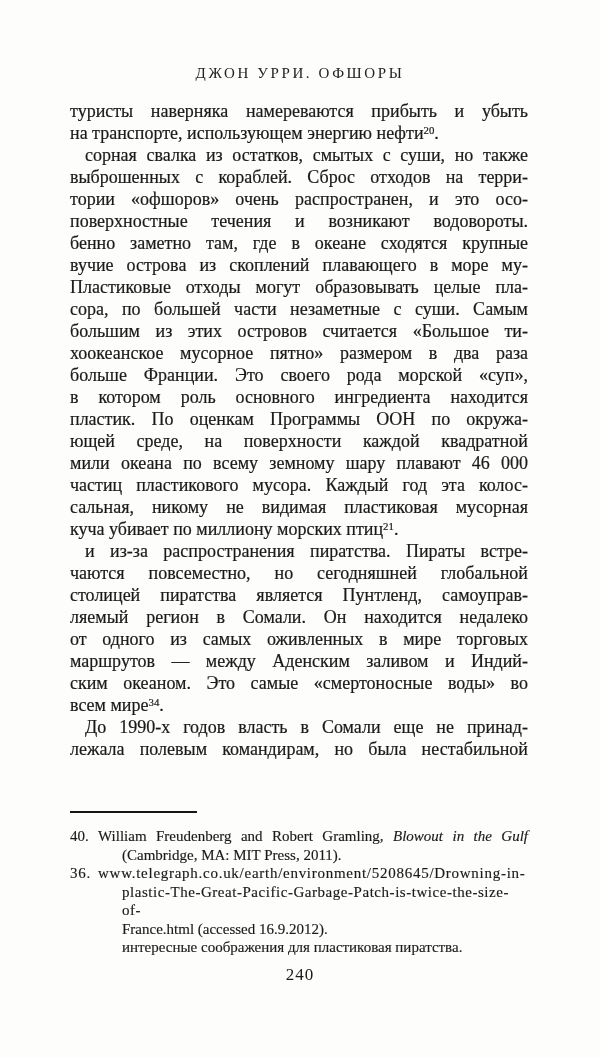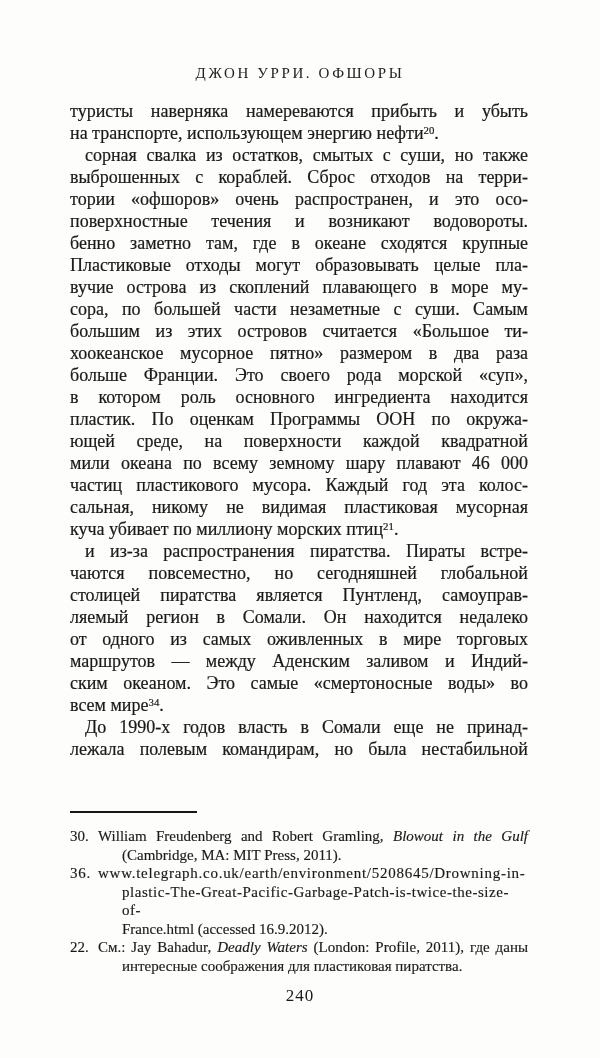--- a/index.html
+++ b/index.html
@@ -65,42 +65,41 @@
     -moz-text-align-last: justify;
   }
   .fn-line.fn-first { margin-left: -52px; }
   .fn-num { display: inline-block; width: 28px; }
   .page-number {
     position: absolute;
     left: 0; top: 965px; width: 100%;
     text-align: center;
     font-size: 17px;
     letter-spacing: 1px;
-    margin-top: 21px;
   }
 </style>
 </head>
 <body>
 
 <div class="page">
   <div class="running-header">ДЖОН УРРИ. ОФШОРЫ</div>
 
   <div class="body-text">
       <div class="para">
         <div class="line">туристы наверняка намереваются прибыть и убыть</div>
         <div class="line rag">на транспорте, использующем энергию нефти<sup>20</sup>.</div>
       </div>
       <div class="para indent">
         <div class="line">сорная свалка из остатков, смытых с суши, но также</div>
         <div class="line">выброшенных с кораблей. Сброс отходов на терри-</div>
         <div class="line">тории «офшоров» очень распространен, и это осо-</div>
         <div class="line">поверхностные течения и возникают водовороты.</div>
         <div class="line">бенно заметно там, где в океане сходятся крупные</div>
+        <div class="line">вучие острова из скоплений плавающего в море му-</div>
         <div class="line">Пластиковые отходы могут образовывать целые пла-</div>
-        <div class="line">вучие острова из скоплений плавающего в море му-</div>
         <div class="line">сора, по большей части незаметные с суши. Самым</div>
         <div class="line">большим из этих островов считается «Большое ти-</div>
         <div class="line">хоокеанское мусорное пятно» размером в два раза</div>
         <div class="line">больше Франции. Это своего рода морской «суп»,</div>
         <div class="line">в котором роль основного ингредиента находится</div>
         <div class="line">пластик. По оценкам Программы ООН по окружа-</div>
         <div class="line">ющей среде, на поверхности каждой квадратной</div>
         <div class="line">мили океана по всему земному шару плавают 46&nbsp;000</div>
         <div class="line">частиц пластикового мусора. Каждый год эта колос-</div>
         <div class="line">сальная, никому не видимая пластиковая мусорная</div>
@@ -119,28 +118,27 @@
       <div class="para indent">
         <div class="line">До 1990-х годов власть в Сомали еще не принад-</div>
         <div class="line">лежала полевым командирам, но была нестабильной</div>
       </div>
     </div>
 
   <div class="fn-rule"></div>
 
   <div class="footnotes">
       <div class="footnote">
-        <div class="fn-line fn-first"><span class="fn-num">30.</span>William Freudenberg and Robert Gramling, <i>Blowout in the Gulf</i></div>
+        <div class="fn-line fn-first"><span class="fn-num">40.</span>William Freudenberg and Robert Gramling, <i>Blowout in the Gulf</i></div>
         <div class="fn-line rag">(Cambridge, MA: MIT Press, 2011).</div>
       </div>
       <div class="footnote">
         <div class="fn-line fn-first" style="letter-spacing: 0.73px;"><span class="fn-num">36.</span>www.telegraph.co.uk/earth/environment/5208645/Drowning-in-</div>
         <div class="fn-line" style="letter-spacing: 0.54px;">plastic-The-Great-Pacific-Garbage-Patch-is-twice-the-size-of-</div>
         <div class="fn-line rag">France.html (accessed 16.9.2012).</div>
       </div>
       <div class="footnote">
-        <div class="fn-line fn-first"><span class="fn-num">22.</span>См.: Jay Bahadur, <i>Deadly Waters</i> (London: Profile, 2011), где даны</div>
         <div class="fn-line rag">интересные соображения для пластиковая пиратства.</div>
       </div>
     </div>
 
   <div class="page-number">240</div>
 </div>
 
 </body></html>

